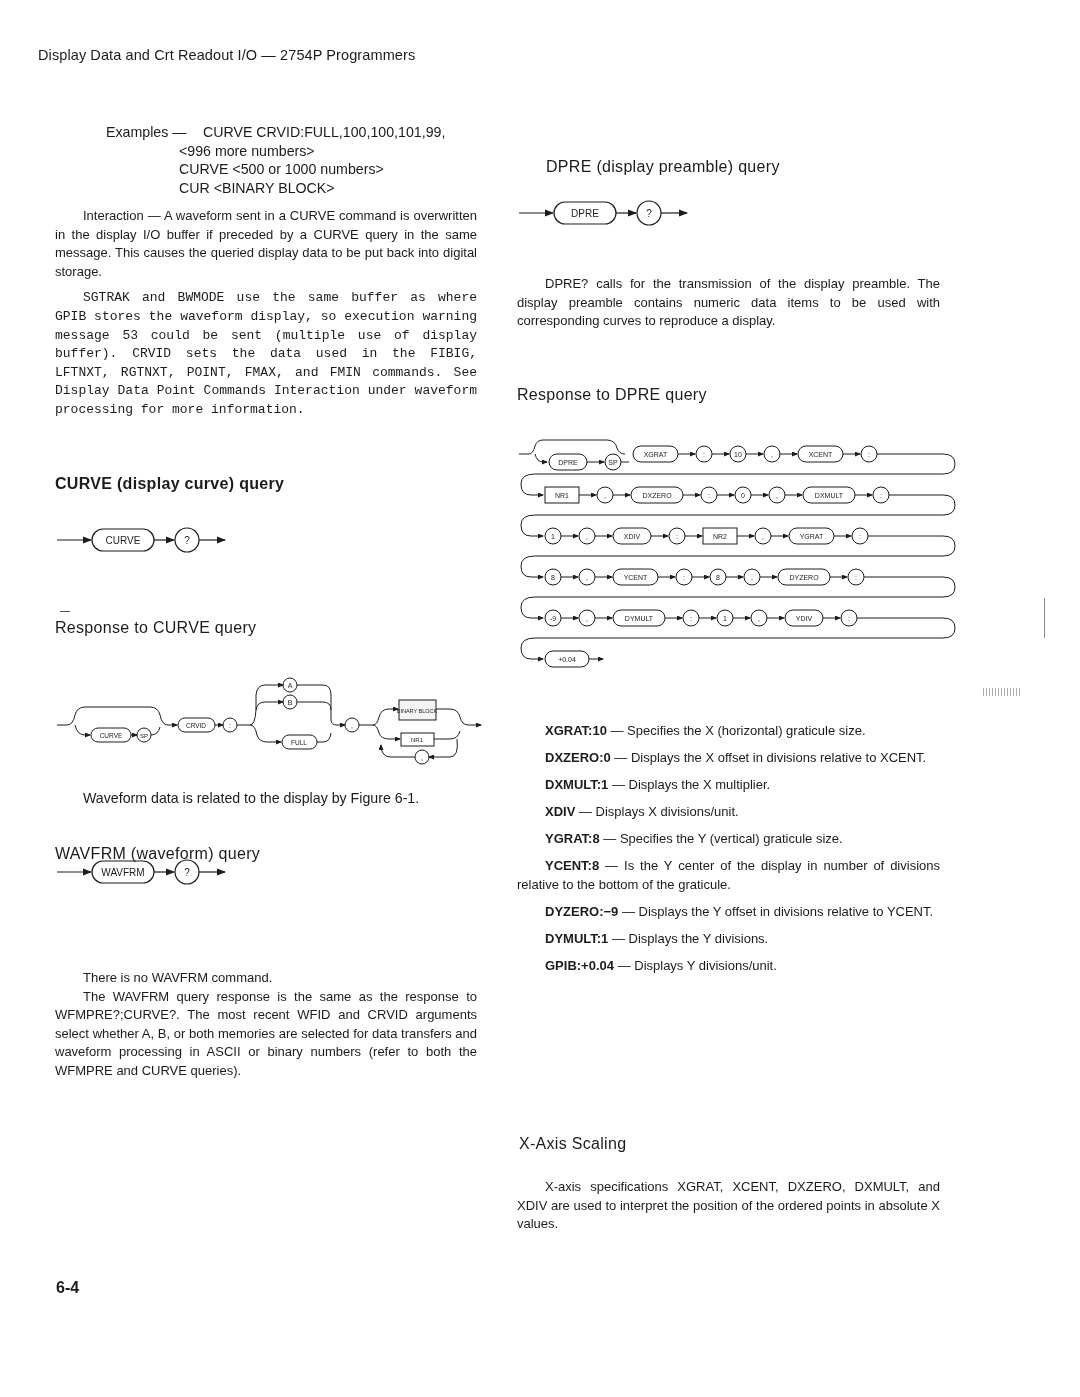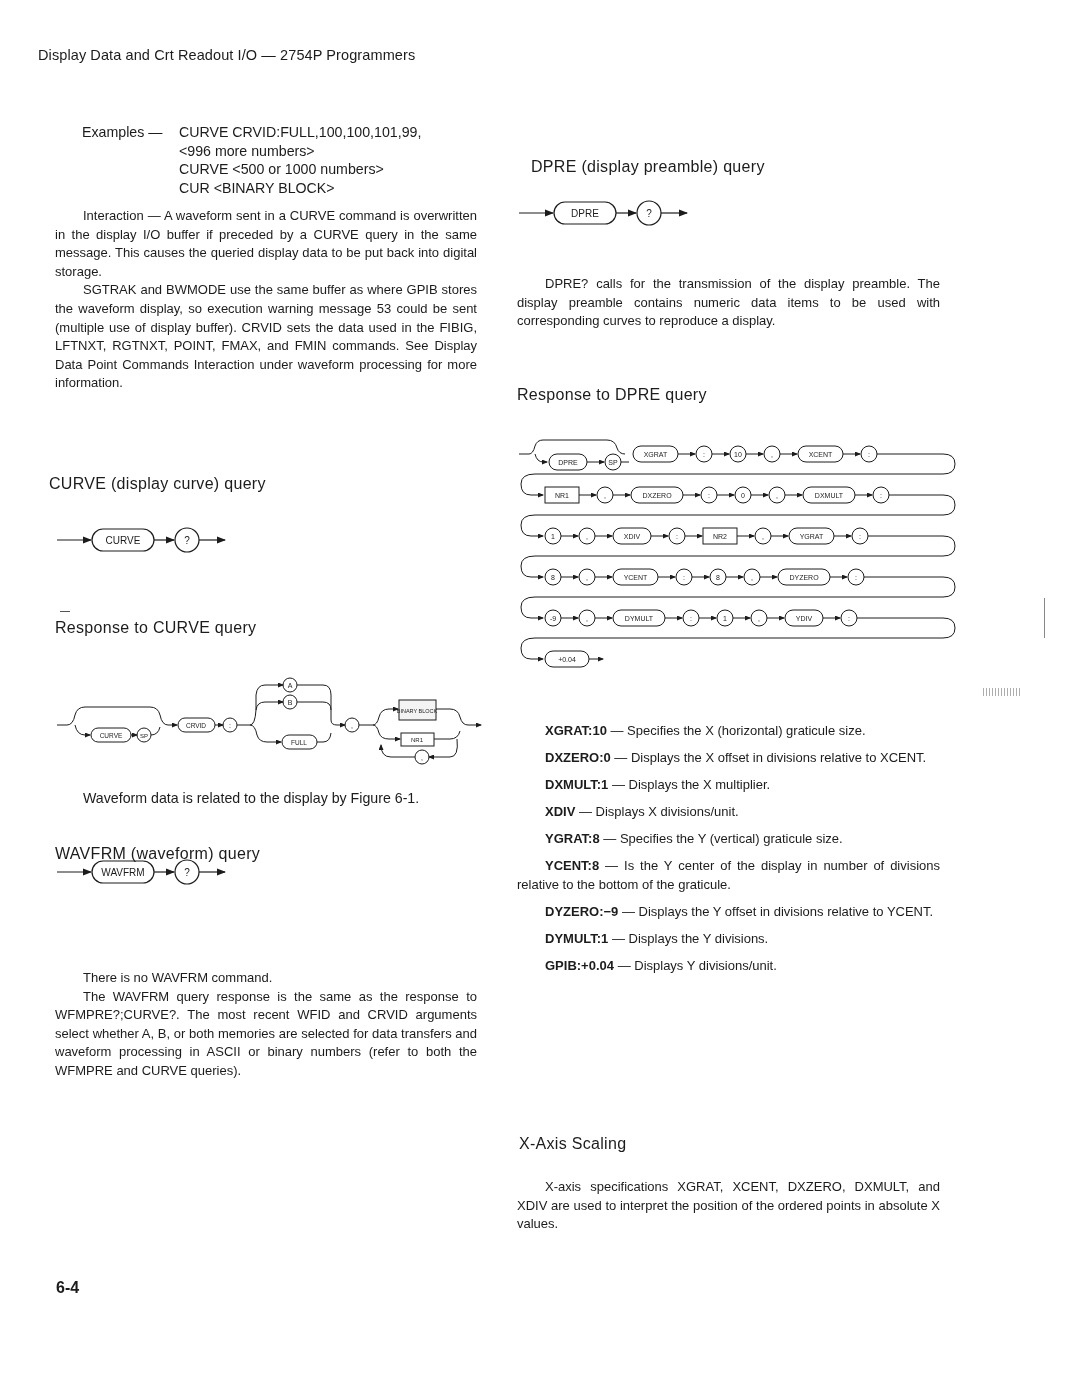--- a/index.html
+++ b/index.html
@@ -9,21 +9,21 @@
   .running-head { left: 38px; top: 47px; font-size: 14.5px; letter-spacing: 0.1px; }
   .col { position: absolute; font-size: 13px; line-height: 18.6px; }
   .col-left { left: 55px; width: 422px; }
   .col-right { left: 517px; width: 423px; }
   p { margin: 0; text-align: justify; }
   p.ind { text-indent: 28px; }
   .h { font-size: 16px; font-weight: normal; letter-spacing: 0.3px; margin: 0; position: absolute; }
   .examples { position: absolute; left: 82px; top: 123px; font-size: 14.2px; line-height: 18.5px; }
   .examples .lbl { display: inline-block; width: 97px; }
   .examples .ln { padding-left: 97px; }
-  .examples .ln:first-child { padding-left: 0; }
+  .examples .ln:first-child { padding-left: 0; margin-left: 24px; }
   .diagram { position: absolute; }
   .diagram svg { display: block; }
   .diagram text { font-family: "Liberation Sans", sans-serif; fill: #1c1c1c; }
   .page-num { left: 56px; top: 1279px; font-size: 16px; font-weight: bold; }
   .defs p { margin-bottom: 8.5px; }
   .defs b { font-weight: bold; }
   .noise { position: absolute; background: #555; }
 </style>
 </head>
 <body>
@@ -32,24 +32,24 @@
 
 <div class="examples">
   <div class="ln"><span class="lbl">Examples —</span><span>CURVE CRVID:FULL,100,100,101,99,</span></div>
   <div class="ln">&lt;996 more numbers&gt;</div>
   <div class="ln">CURVE &lt;500 or 1000 numbers&gt;</div>
   <div class="ln">CUR &lt;BINARY BLOCK&gt;</div>
 </div>
 
 <div class="col col-left" style="top:207px;">
   <p class="ind"><span>Interaction</span><span> — A waveform sent in a CURVE command is overwritten in the display I/O buffer if preceded by a CURVE query in the same message. This causes the queried display data to be put back into digital storage.</span></p>
-  <p class="ind" style="">SGTRAK and BWMODE use the same buffer as where GPIB stores the waveform display, so execution warning message 53 could be sent (multiple use of display buffer). CRVID sets the data used in the FIBIG, LFTNXT, RGTNXT, POINT, FMAX, and FMIN commands. See Display Data Point Commands Interaction under waveform processing for more information.</p>
-</div>
-
-<h3 class="h" style="left:49px; top:475px;">CURVE (display curve) query</h3>
+  <p class="ind" style="margin-top:8px;font-family:Liberation Mono, monospace;">SGTRAK and BWMODE use the same buffer as where GPIB stores the waveform display, so execution warning message 53 could be sent (multiple use of display buffer). CRVID sets the data used in the FIBIG, LFTNXT, RGTNXT, POINT, FMAX, and FMIN commands. See Display Data Point Commands Interaction under waveform processing for more information.</p>
+</div>
+
+<h3 class="h" style="left:55px; top:475px;font-weight:bold;">CURVE (display curve) query</h3>
 
 <div class="diagram" style="left:55px; top:525px;">
   <svg width="180" height="30" viewBox="0 0 180 30">
     <defs>
         <marker id="ar" markerWidth="8" markerHeight="6" refX="7" refY="3" orient="auto">
           <path d="M0,0 L8,3 L0,6 z" fill="#1c1c1c"></path>
         </marker>
       </defs>
     <line x1="2" y1="15" x2="36" y2="15" stroke="#1c1c1c" stroke-width="1.2" marker-end="url(#ar)"></line>
     <rect x="37" y="4" width="62" height="22" rx="11" fill="none" stroke="#1c1c1c" stroke-width="1.2"></rect>
@@ -136,21 +136,21 @@
     <text x="132" y="19" font-size="10" text-anchor="middle">?</text>
     <line x1="144" y1="15" x2="170" y2="15" stroke="#1c1c1c" stroke-width="1.2" marker-end="url(#ar)"></line>
   </svg>
 </div>
 
 <div class="col col-left" style="top:960px;">
   <p class="ind" style="margin-top:9px;">There is no WAVFRM command.</p>
   <p class="ind">The WAVFRM query response is the same as the response to WFMPRE?;CURVE?. The most recent WFID and CRVID arguments select whether A, B, or both memories are selected for data transfers and waveform processing in ASCII or binary numbers (refer to both the WFMPRE and CURVE queries).</p>
 </div>
 
-<h3 class="h" style="left:531px; top:158px;">DPRE (display preamble) query</h3>
+<h3 class="h" style="left:546px; top:158px;">DPRE (display preamble) query</h3>
 
 <div class="diagram" style="left:517px; top:198px;">
   <svg width="180" height="30" viewBox="0 0 180 30">
     <line x1="2" y1="15" x2="36" y2="15" stroke="#1c1c1c" stroke-width="1.2" marker-end="url(#ar)"></line>
     <rect x="37" y="4" width="62" height="22" rx="11" fill="none" stroke="#1c1c1c" stroke-width="1.2"></rect>
     <text x="68" y="19" font-size="10" text-anchor="middle">DPRE</text>
     <line x1="99" y1="15" x2="119" y2="15" stroke="#1c1c1c" stroke-width="1.2" marker-end="url(#ar)"></line>
     <circle cx="132" cy="15" r="12" fill="none" stroke="#1c1c1c" stroke-width="1.2"></circle>
     <text x="132" y="19" font-size="10" text-anchor="middle">?</text>
     <line x1="144" y1="15" x2="170" y2="15" stroke="#1c1c1c" stroke-width="1.2" marker-end="url(#ar)"></line>

